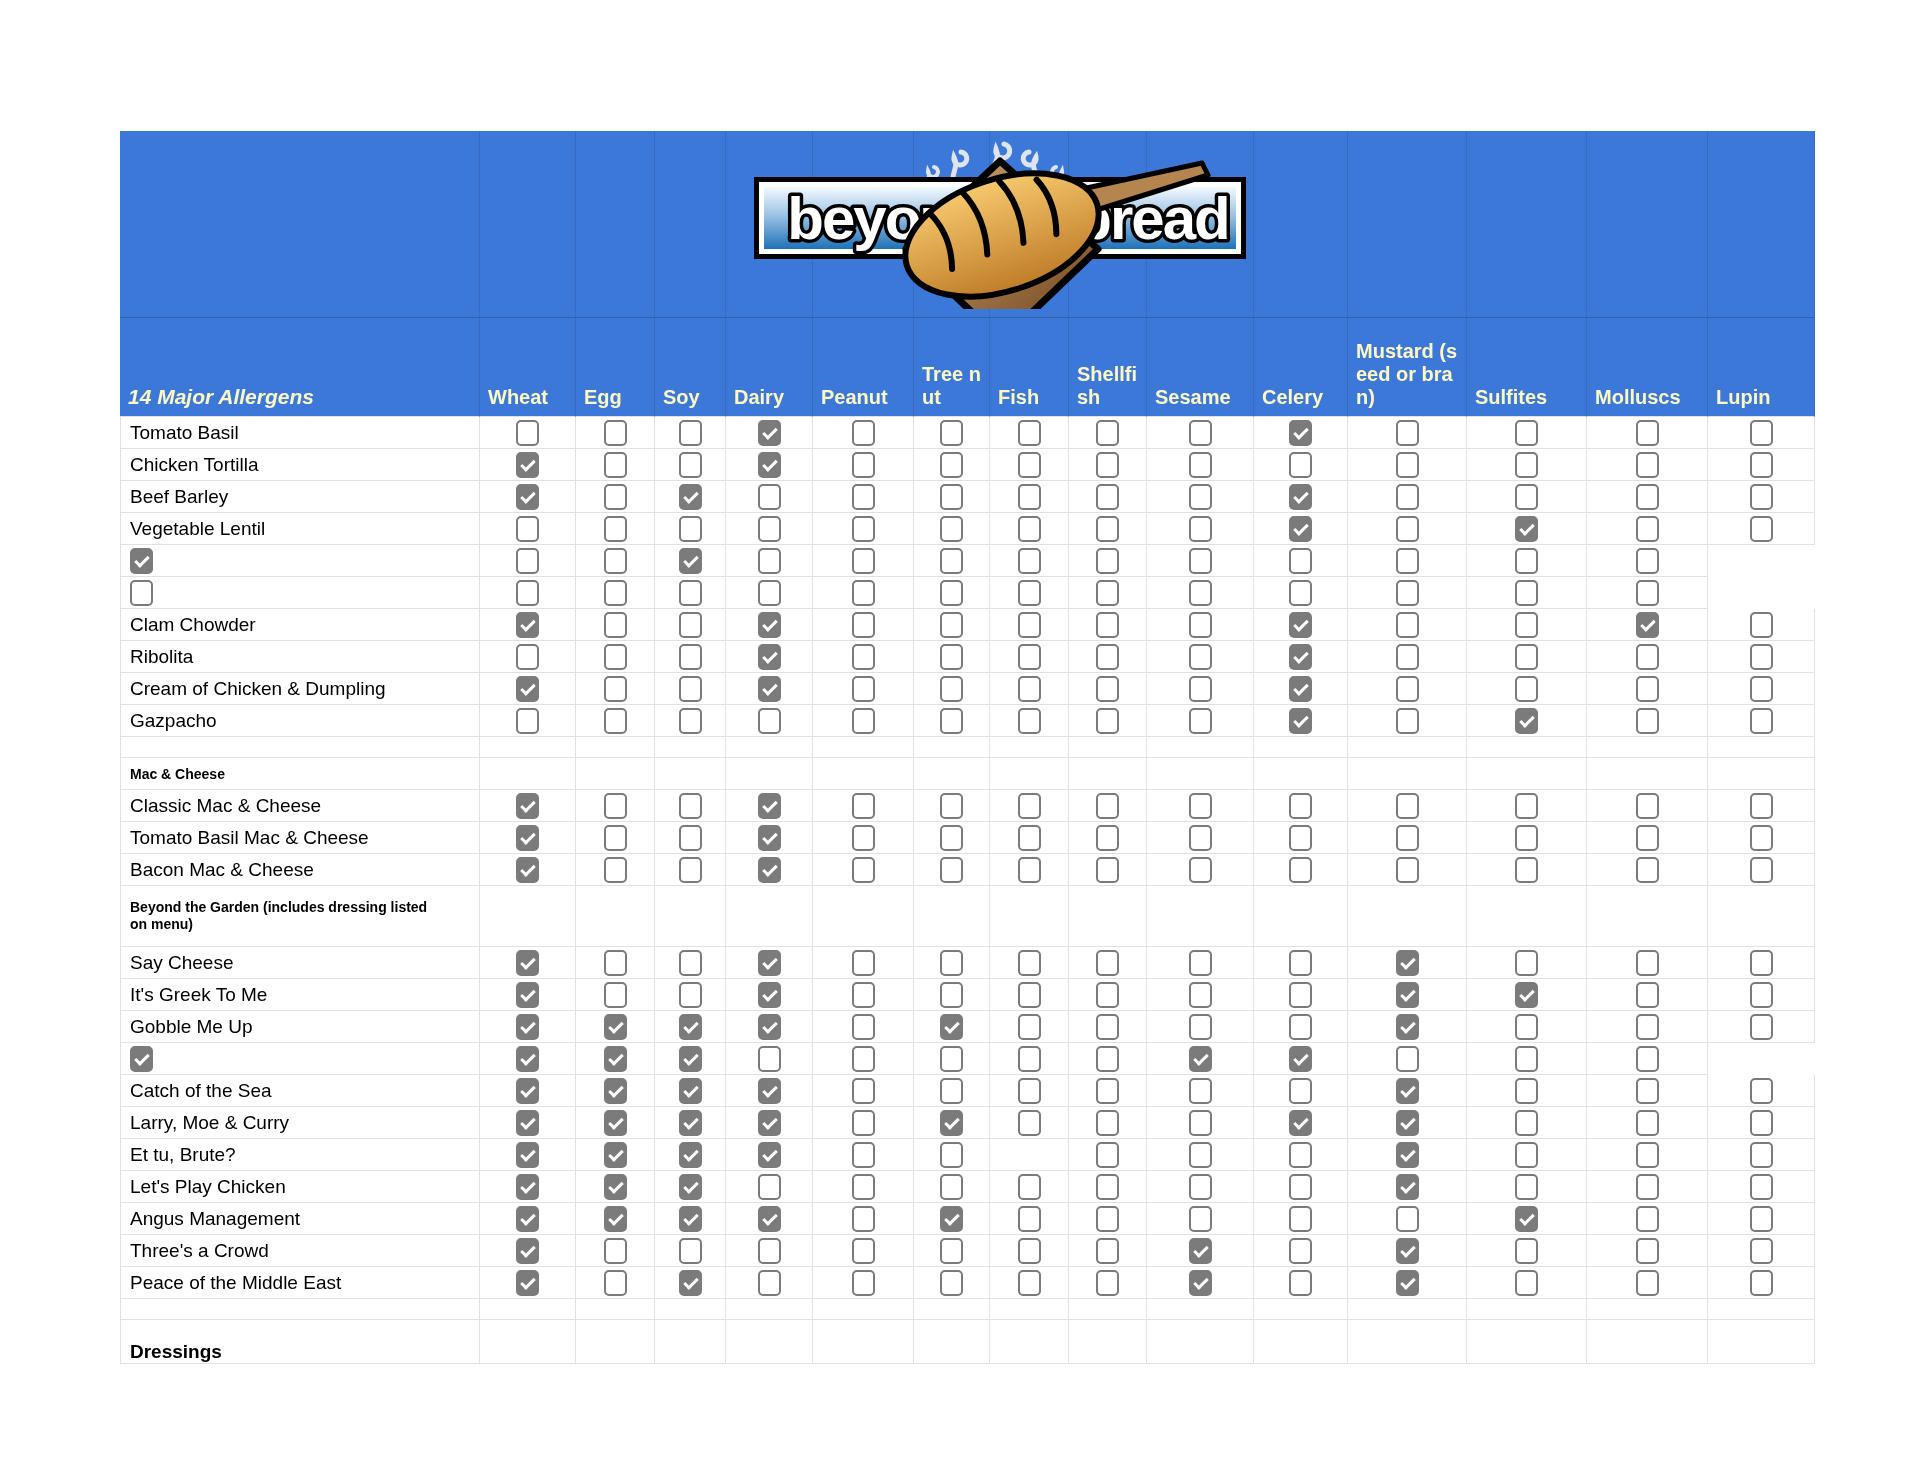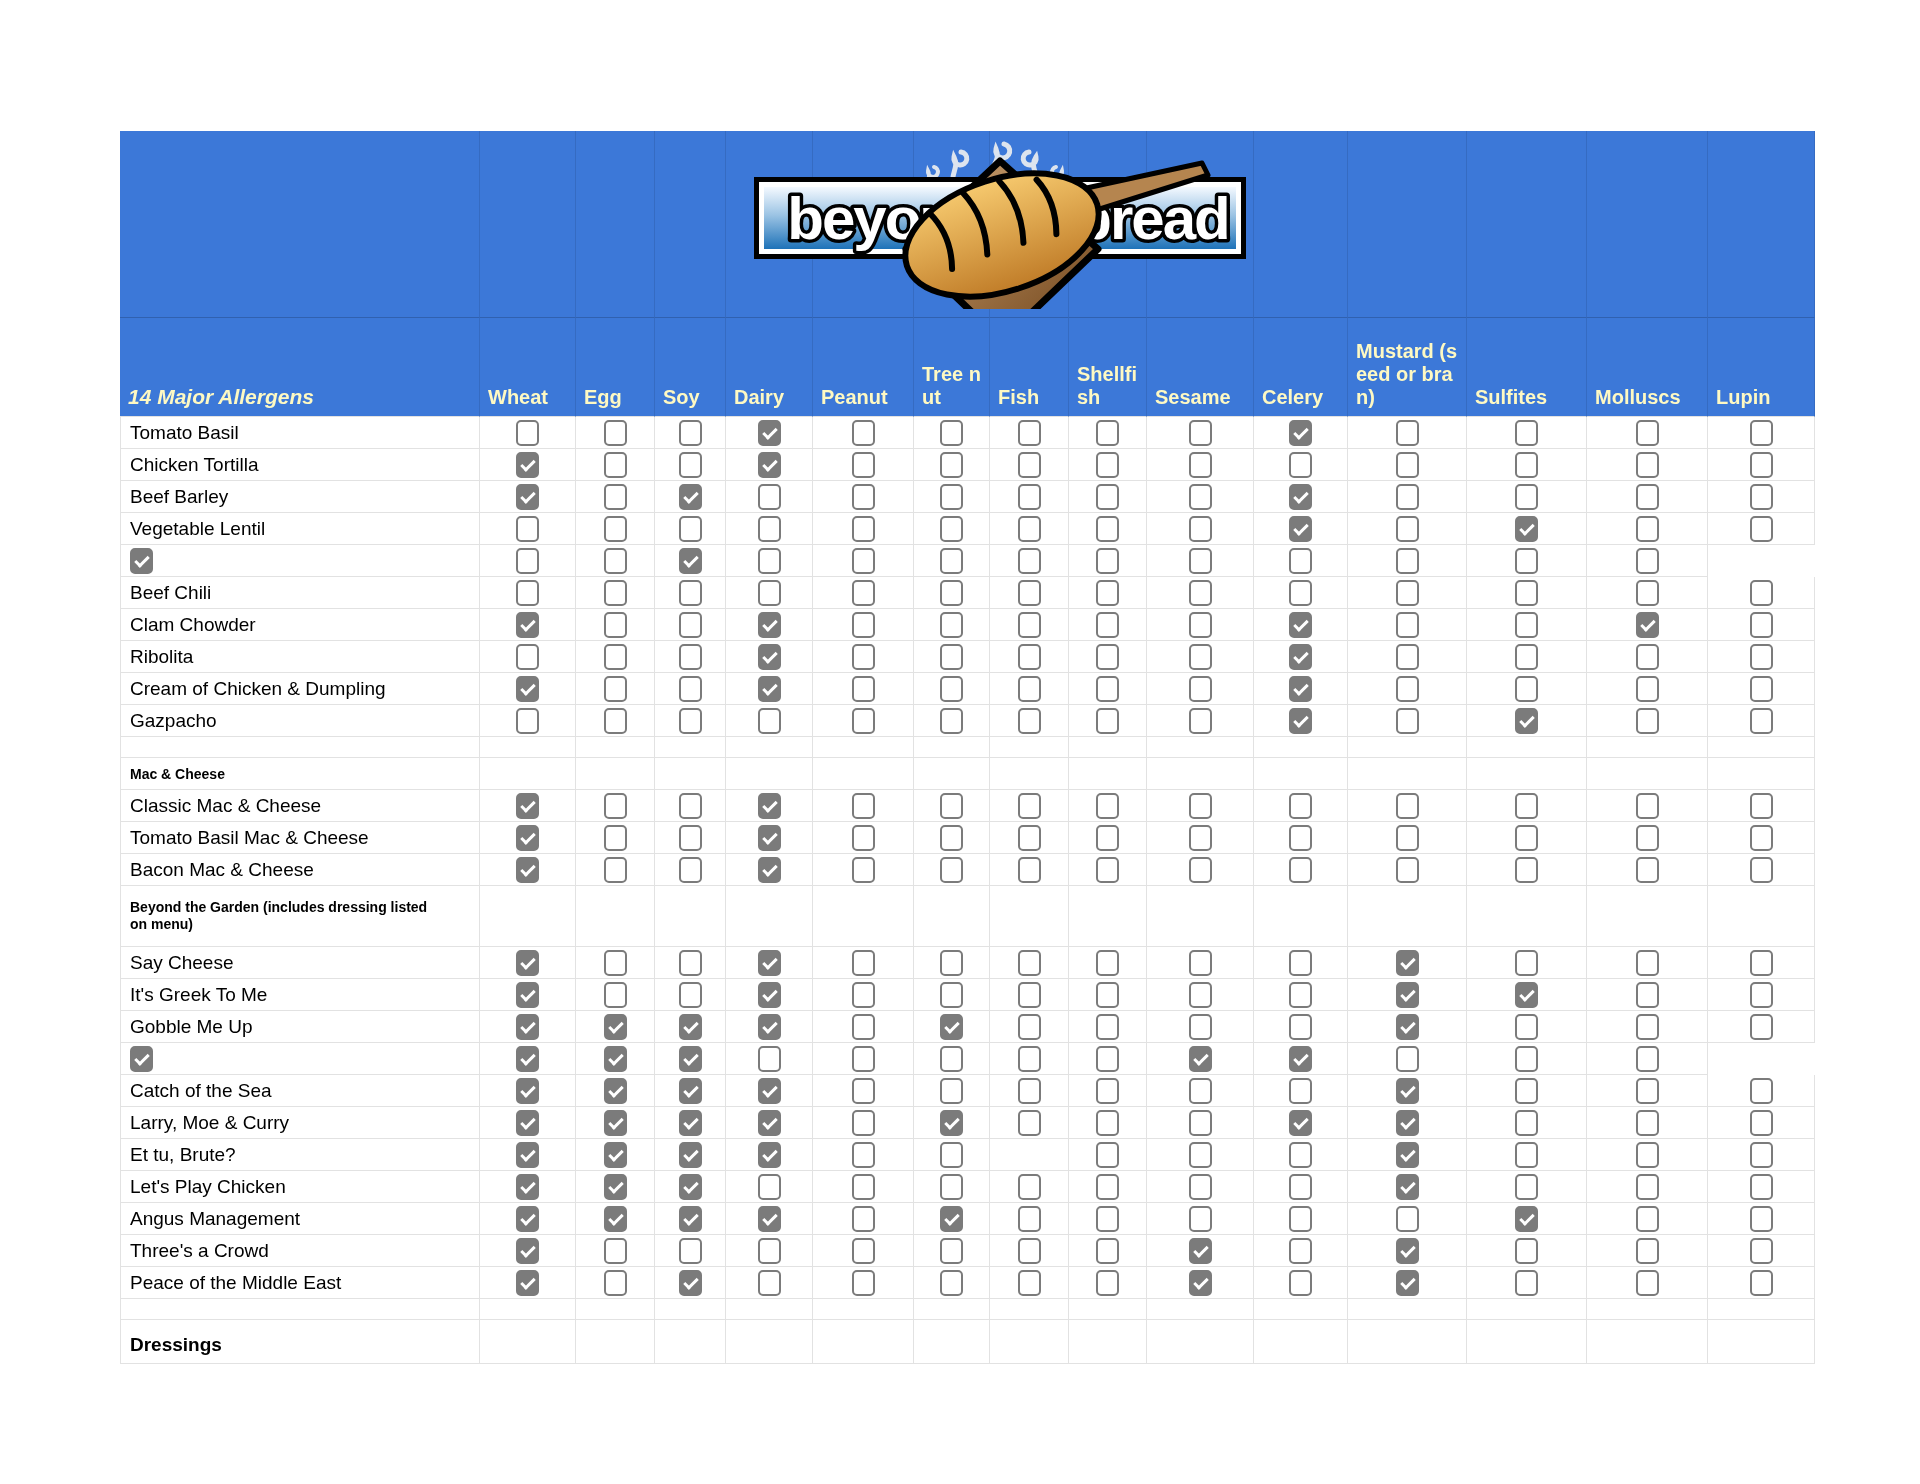--- a/index.html
+++ b/index.html
@@ -19,21 +19,21 @@
   
   .head .cell{background:var(--header-blue);height:99px;border-right:1px solid rgba(0,0,0,.10);border-bottom:1px solid var(--grid);border-left:none;
               color:#fef9c3;font-weight:bold;font-size:20px;line-height:1.15;
               align-items:flex-end;justify-content:flex-start;padding:0 6px 7px 8px;word-break:break-all;}
   .head .cell:first-child{font-size:21px;word-break:normal;font-style:italic;}
   .item .cell{height:32px;font-size:19px;}
   .section .cell{height:32px;font-size:14px;font-weight:bold;}
   .section.tall .cell{height:61px;line-height:1.25;}
   .section.tall .cell:first-child{padding-right:42px;}
   .blankrow .cell{height:21px;}
-  .bottomrow .cell{height:44px;font-size:19px;font-weight:bold;align-items:flex-end;padding-bottom:7px;}
+  .bottomrow .cell{height:44px;font-size:19px;font-weight:bold;align-items:flex-end;}
   
   .cb{width:23px;height:26px;box-sizing:border-box;border:2.5px solid var(--cb);border-radius:5px;position:relative;background:#fff;}
   .cb.on{background:var(--cb);}
   .cb.on::after{content:"";position:absolute;left:3px;top:6px;width:11px;height:5px;
                 border-left:3px solid #fff;border-bottom:3px solid #fff;transform:rotate(-45deg);}
   .see{font-size:13px;line-height:1;margin-top:48px;}
   
   .logo{position:absolute;left:630px;top:6px;width:505px;height:172px;z-index:5;pointer-events:none;}
   .logo svg{width:100%;height:100%;display:block;}
 </style>
@@ -294,21 +294,20 @@
           <div class="cb"></div>
         </div>
         <div class="cell">
           <div class="cb"></div>
         </div>
         <div class="cell">
           <div class="cb"></div>
         </div>
       </div>
       <div class="row item">
-        <div class="cell">Beef Chili</div>
         <div class="cell">
           <div class="cb"></div>
         </div>
         <div class="cell">
           <div class="cb"></div>
         </div>
         <div class="cell">
           <div class="cb"></div>
         </div>
         <div class="cell">

